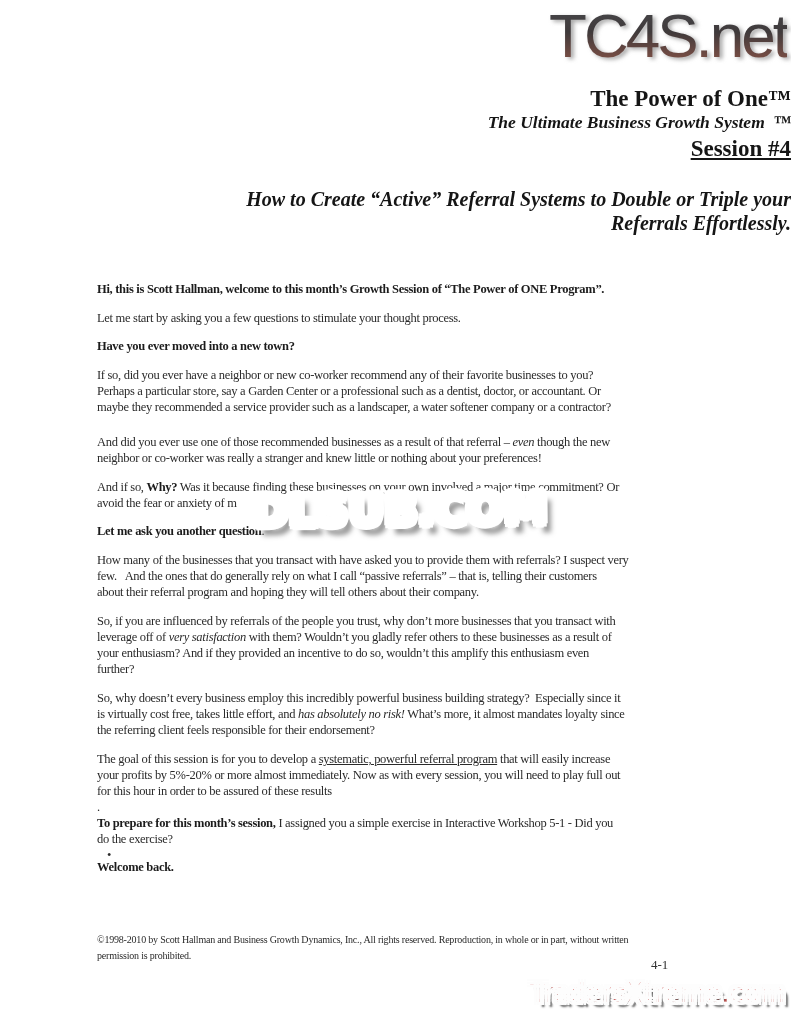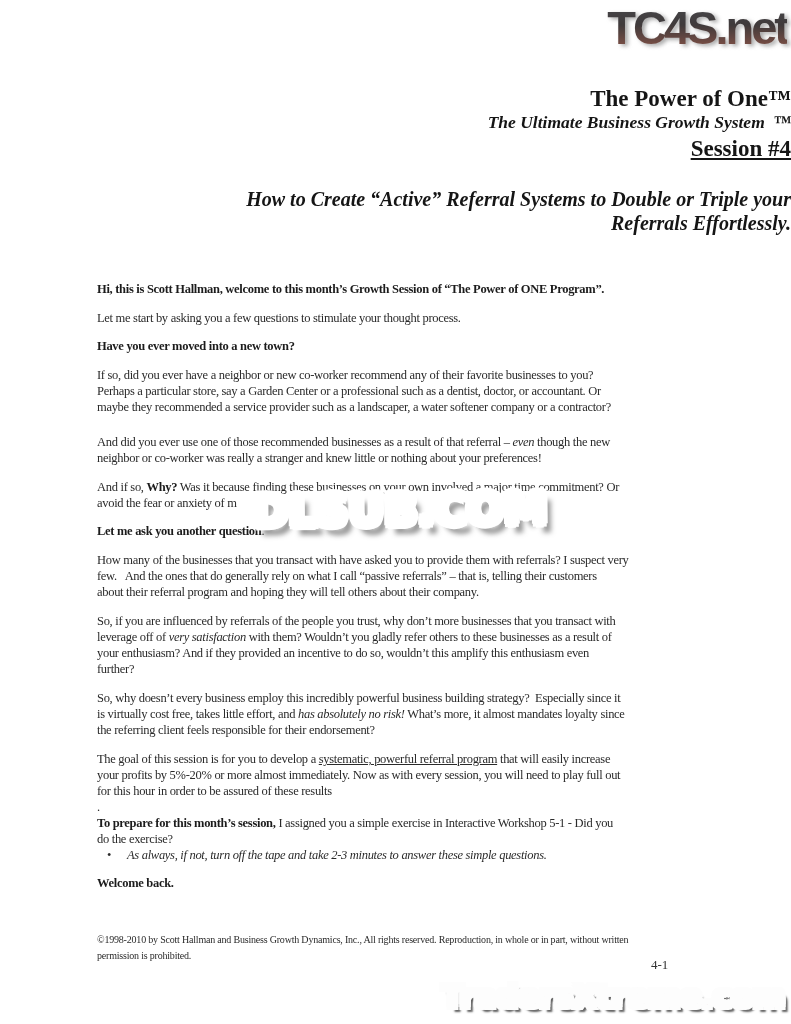--- a/index.html
+++ b/index.html
@@ -8,21 +8,21 @@
     background:#ffffff;
     font-family:"Liberation Serif", serif;
     color:#2a2a2a;
   }
   .prewrap{white-space:pre-wrap;}
 
   
   .tc4s{
     position:absolute;top:0px;right:4px;
     font-family:"Liberation Sans", sans-serif;
-    font-weight:bold;font-size:47px;letter-spacing:-3px;
+    font-weight:normal;font-size:62px;letter-spacing:-3px;
     background:linear-gradient(180deg,#47474a 10%,#3f3a3b 45%,#7c4f45 85%);
     -webkit-background-clip:text;background-clip:text;color:transparent;
     filter:drop-shadow(3px 2px 2px rgba(120,120,120,0.65));
   }
 
   
   .header{position:absolute;left:0;top:86px;width:100%;text-align:right;color:#151515;}
   .doc-title{font-size:23px;font-weight:bold;line-height:25px;}
   .doc-subtitle{font-size:17.5px;font-weight:bold;font-style:italic;line-height:22px;}
   .session{margin-top:5px;font-size:23px;font-weight:bold;text-decoration:underline;line-height:22px;}
@@ -65,21 +65,21 @@
   .footer-copy{
     position:absolute;left:97px;top:932px;width:600px;
     font-size:10px;line-height:16px;letter-spacing:-0.2px;color:#2a2a2a;
   }
   .page-num{position:absolute;left:651px;top:957px;font-size:13px;color:#333;}
 
   
   .traders{
     position:absolute;right:6px;top:978px;
     font-family:"DejaVu Sans", sans-serif;
-    font-weight:bold;font-size:31px;letter-spacing:0px;
+    font-weight:normal;font-size:26px;letter-spacing:0px;
     background:linear-gradient(180deg,#d97a76 0%,#c85a57 50%,#b34a48 100%);
     -webkit-background-clip:text;background-clip:text;color:transparent;
     text-shadow:
       -3px -3px 0 #fdfdfd, 3px -3px 0 #fdfdfd, -3px 3px 0 #fdfdfd, 3px 3px 0 #fdfdfd,
       -3px 0 0 #fdfdfd, 3px 0 0 #fdfdfd, 0 -3px 0 #fdfdfd, 0 3px 0 #fdfdfd,
       5px 5px 2px rgba(70,70,70,0.85);
   }
 </style>
 </head>
 <body>
@@ -119,21 +119,21 @@
 further?</span></p>
   <p class="p prewrap"><span>So, why doesn’t every business employ this incredibly powerful business building strategy?  Especially since it
 is virtually cost free, takes little effort, and </span><span class="it">has absolutely no risk!</span><span> What’s more, it almost mandates loyalty since
 the referring client feels responsible for their endorsement?</span></p>
   <p class="p mb0 prewrap"><span>The goal of this session is for you to develop a </span><span class="un">systematic, powerful referral program</span><span> that will easily increase
 your profits by 5%-20% or more almost immediately. Now as with every session, you will need to play full out
 for this hour in order to be assured of these results
 .</span></p>
   <p class="p mb0 prewrap"><b>To prepare for this month’s session,</b><span> I assigned you a simple exercise in Interactive Workshop 5-1 - Did you
 do the exercise?</span></p>
-  <div class="p mb12 bullet-line"><span class="bullet-marker">•</span><span class="it prewrap">As always, if not, turn off the tape and take 2-3 minutes to answer these simple questions.</span></div>
+  <div class="p mb12 bullet-line"><span class="bullet-marker">•</span></div>
   <p class="p boldp prewrap">Welcome back.</p>
 </div>
 
 <div class="dlsub">DLSUB.COM</div>
 
 <div class="footer-copy prewrap">©1998-2010 by Scott Hallman and Business Growth Dynamics, Inc., All rights reserved. Reproduction, in whole or in part, without written
 permission is prohibited.</div>
 <div class="page-num">4-1</div>
 
 <div class="traders">TradersXtreme.com</div>

